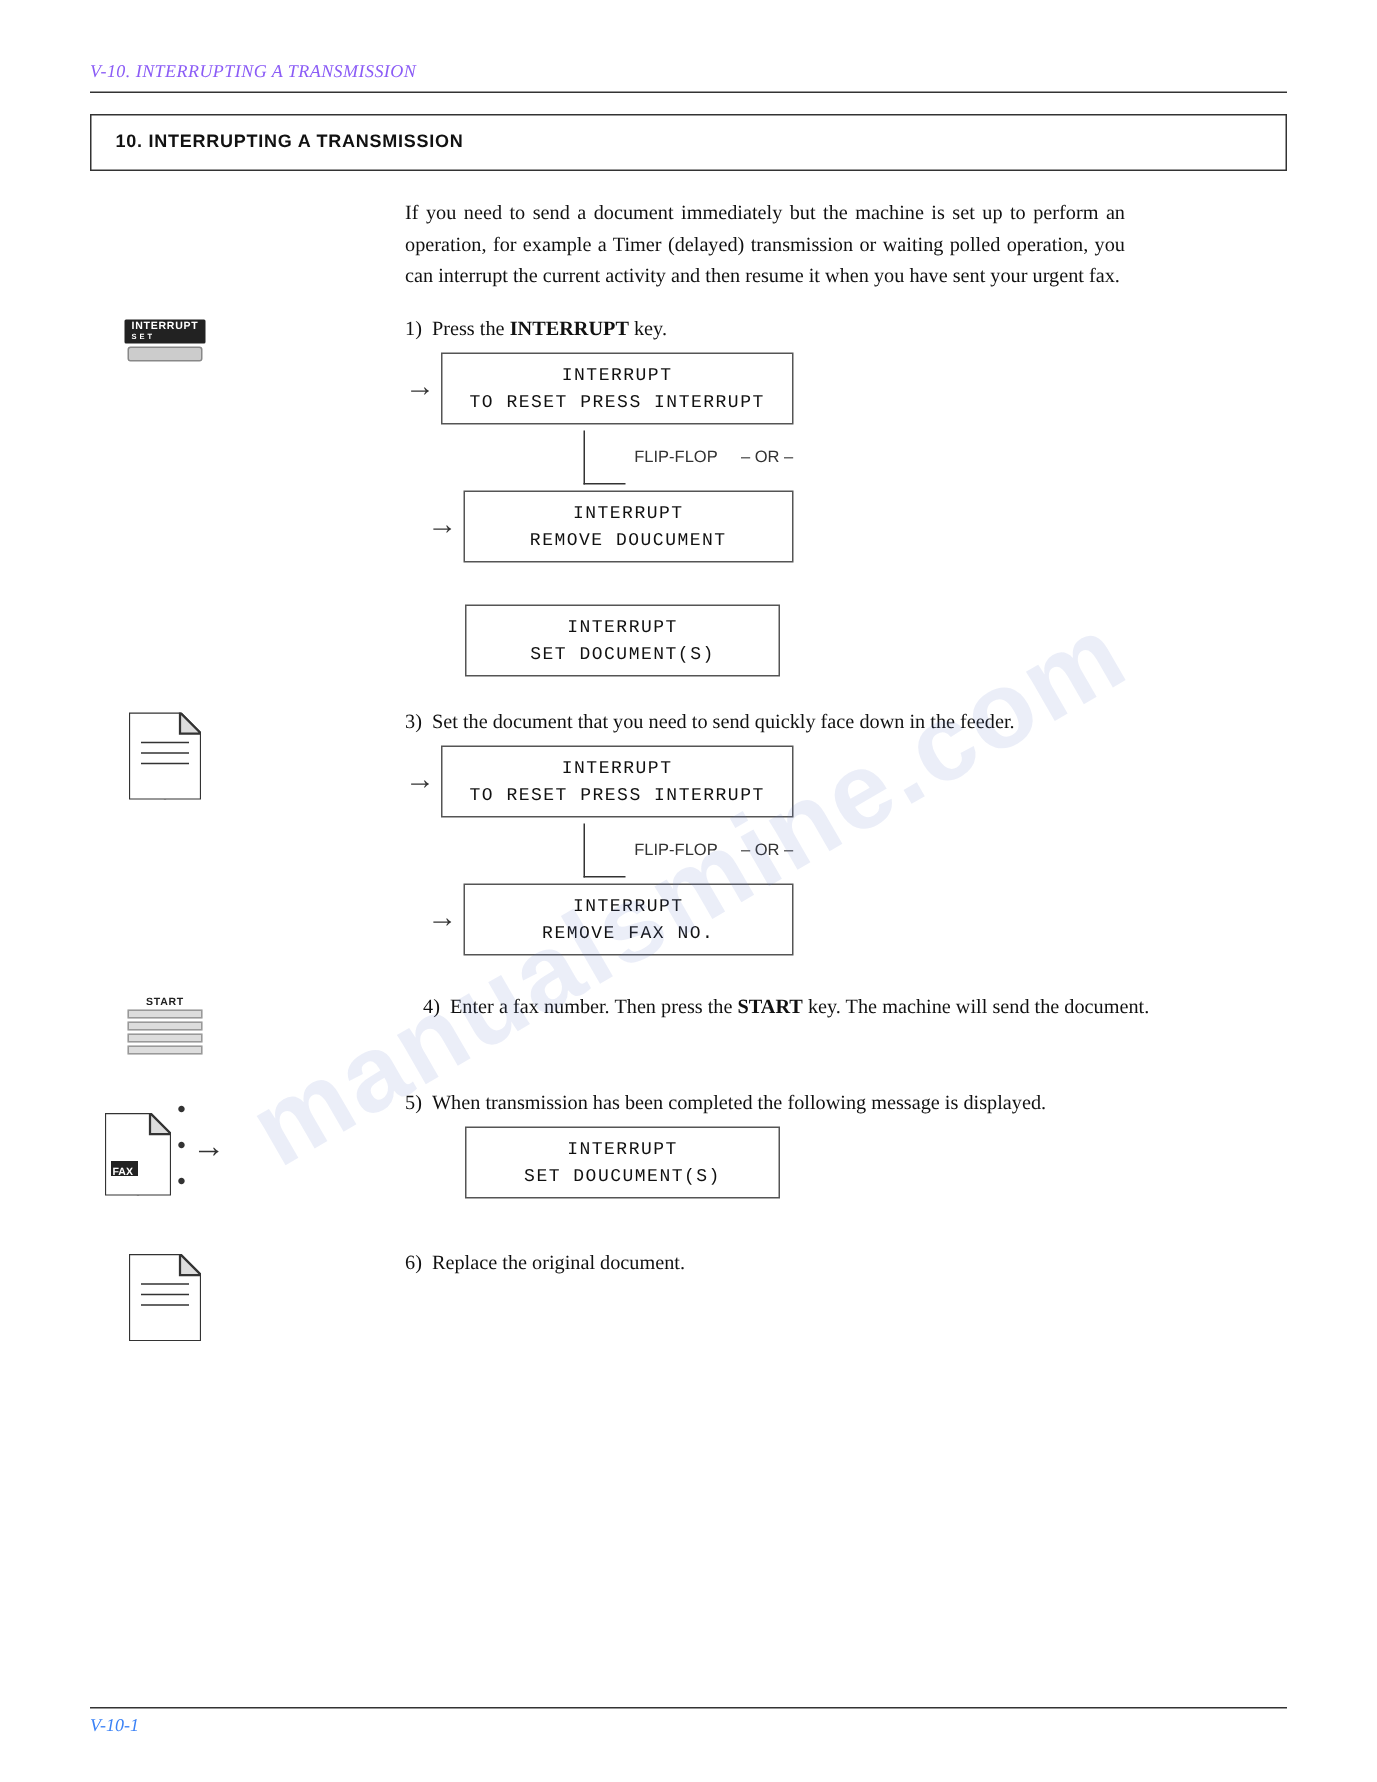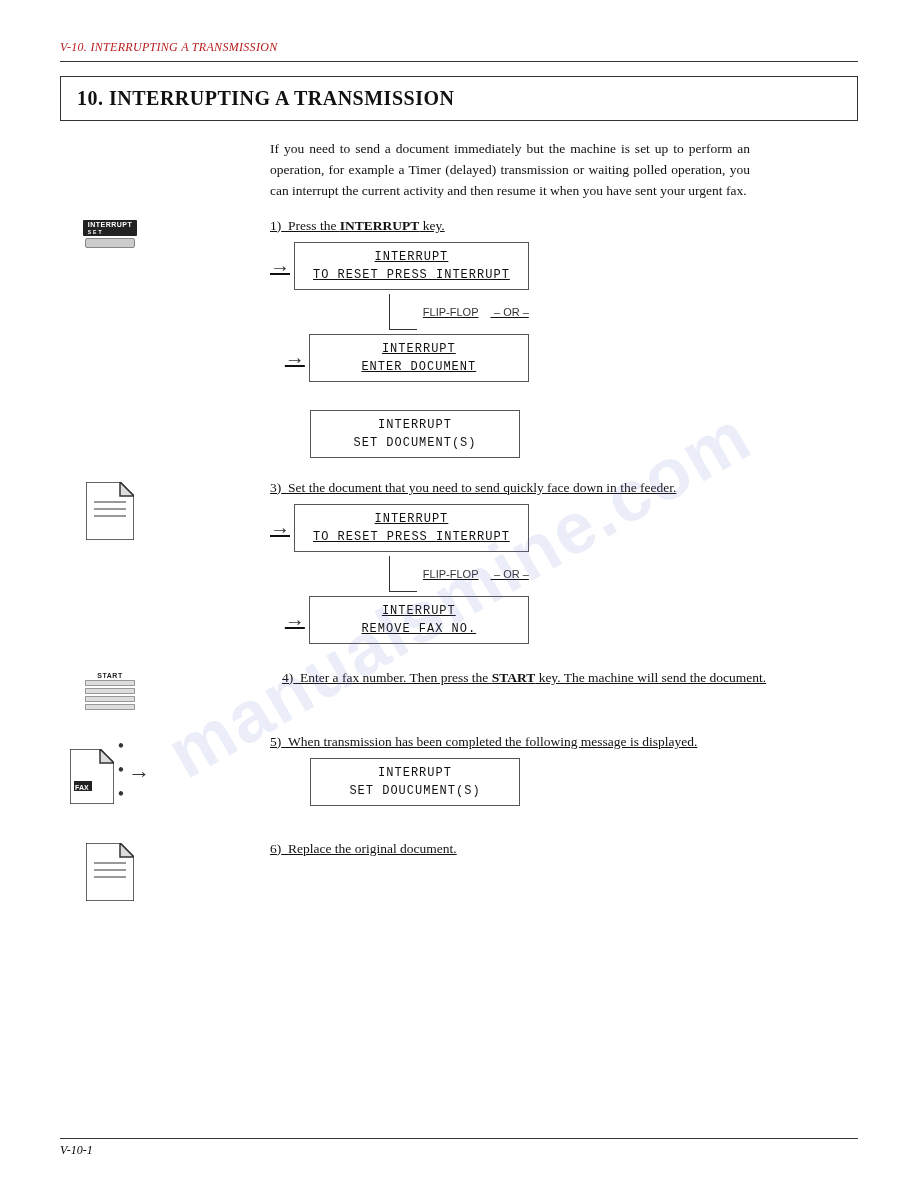--- a/index.html
+++ b/index.html
@@ -14,41 +14,41 @@
     }
     .page {
       width: 918px;
       min-height: 1188px;
       padding: 40px 60px 40px 60px;
       position: relative;
     }
     .top-header {
       font-size: 12px;
       font-style: italic;
-      color: #b91c1c;
+      color: #8b5cf6;
       margin-bottom: 6px;
       letter-spacing: 0.3px;
     }
     .top-rule {
       border: none;
       border-top: 1.5px solid #333;
       margin-bottom: 14px;
     }
     .section-title-box {
       border: 1.5px solid #333;
       padding: 10px 16px;
       margin-bottom: 18px;
       display: inline-block;
       width: 100%;
     }
     .section-title {
-      font-size: 20px;
+      font-size: 12px;
       font-weight: bold;
       letter-spacing: 0.5px;
-      font-family: Liberation Serif, serif;
+      font-family: Liberation Sans, sans-serif;
     }
     .content-area {
       display: flex;
       flex-direction: column;
       gap: 0;
     }
     .intro-text {
       margin-left: 210px;
       margin-bottom: 16px;
       font-size: 13.5px;
@@ -67,21 +67,20 @@
       width: 100px;
       min-width: 100px;
       display: flex;
       flex-direction: column;
       align-items: center;
       padding-top: 2px;
     }
     .step-text-col {
       flex: 1;
       margin-left: 110px;
-      text-decoration: underline;
     }
     .step-num {
       font-size: 13.5px;
       font-weight: normal;
       margin-bottom: 8px;
     }
     .display-box {
       border: 1.5px solid #555;
       padding: 5px 18px;
       font-family: 'Courier New', Courier, monospace;
@@ -158,21 +157,21 @@
       right: 60px;
     }
     .bottom-rule {
       border: none;
       border-top: 1.5px solid #333;
       margin-bottom: 4px;
     }
     .bottom-footer {
       font-size: 12px;
       font-style: italic;
-      color: #000000;
+      color: #3b82f6;
     }
     
     .watermark {
       position: absolute;
       left: 50%;
       top: 50%;
       transform: translate(-50%, -50%) rotate(-30deg);
       font-size: 72px;
       color: rgba(100, 120, 200, 0.13);
       font-family: Arial, sans-serif;
@@ -257,21 +256,21 @@
                 <div style="margin-left:6px;">
                   <span style="font-size:11px; color:#333; font-family:Arial,sans-serif; margin-right:12px;">FLIP-FLOP</span>
                   <span style="font-size:11px; color:#333; font-family:Arial,sans-serif;">– OR –</span>
                 </div>
               </div>
 
               <div style="display:flex; align-items:center;">
                 <span style="font-size:20px; margin-right:4px; color:#333;">→</span>
                 <div class="display-box wide">
                   <div class="display-line1">INTERRUPT</div>
-                  <div class="display-line2">ENTER DOCUMENT</div>
+                  <div class="display-line2">REMOVE DOUCUMENT</div>
                 </div>
               </div>
             </div>
           </div>
         </div>
       </div>
     </div>
 
     <div class="step-row" style="margin-top:8px;">
       <div class="step-icon-col"></div>

